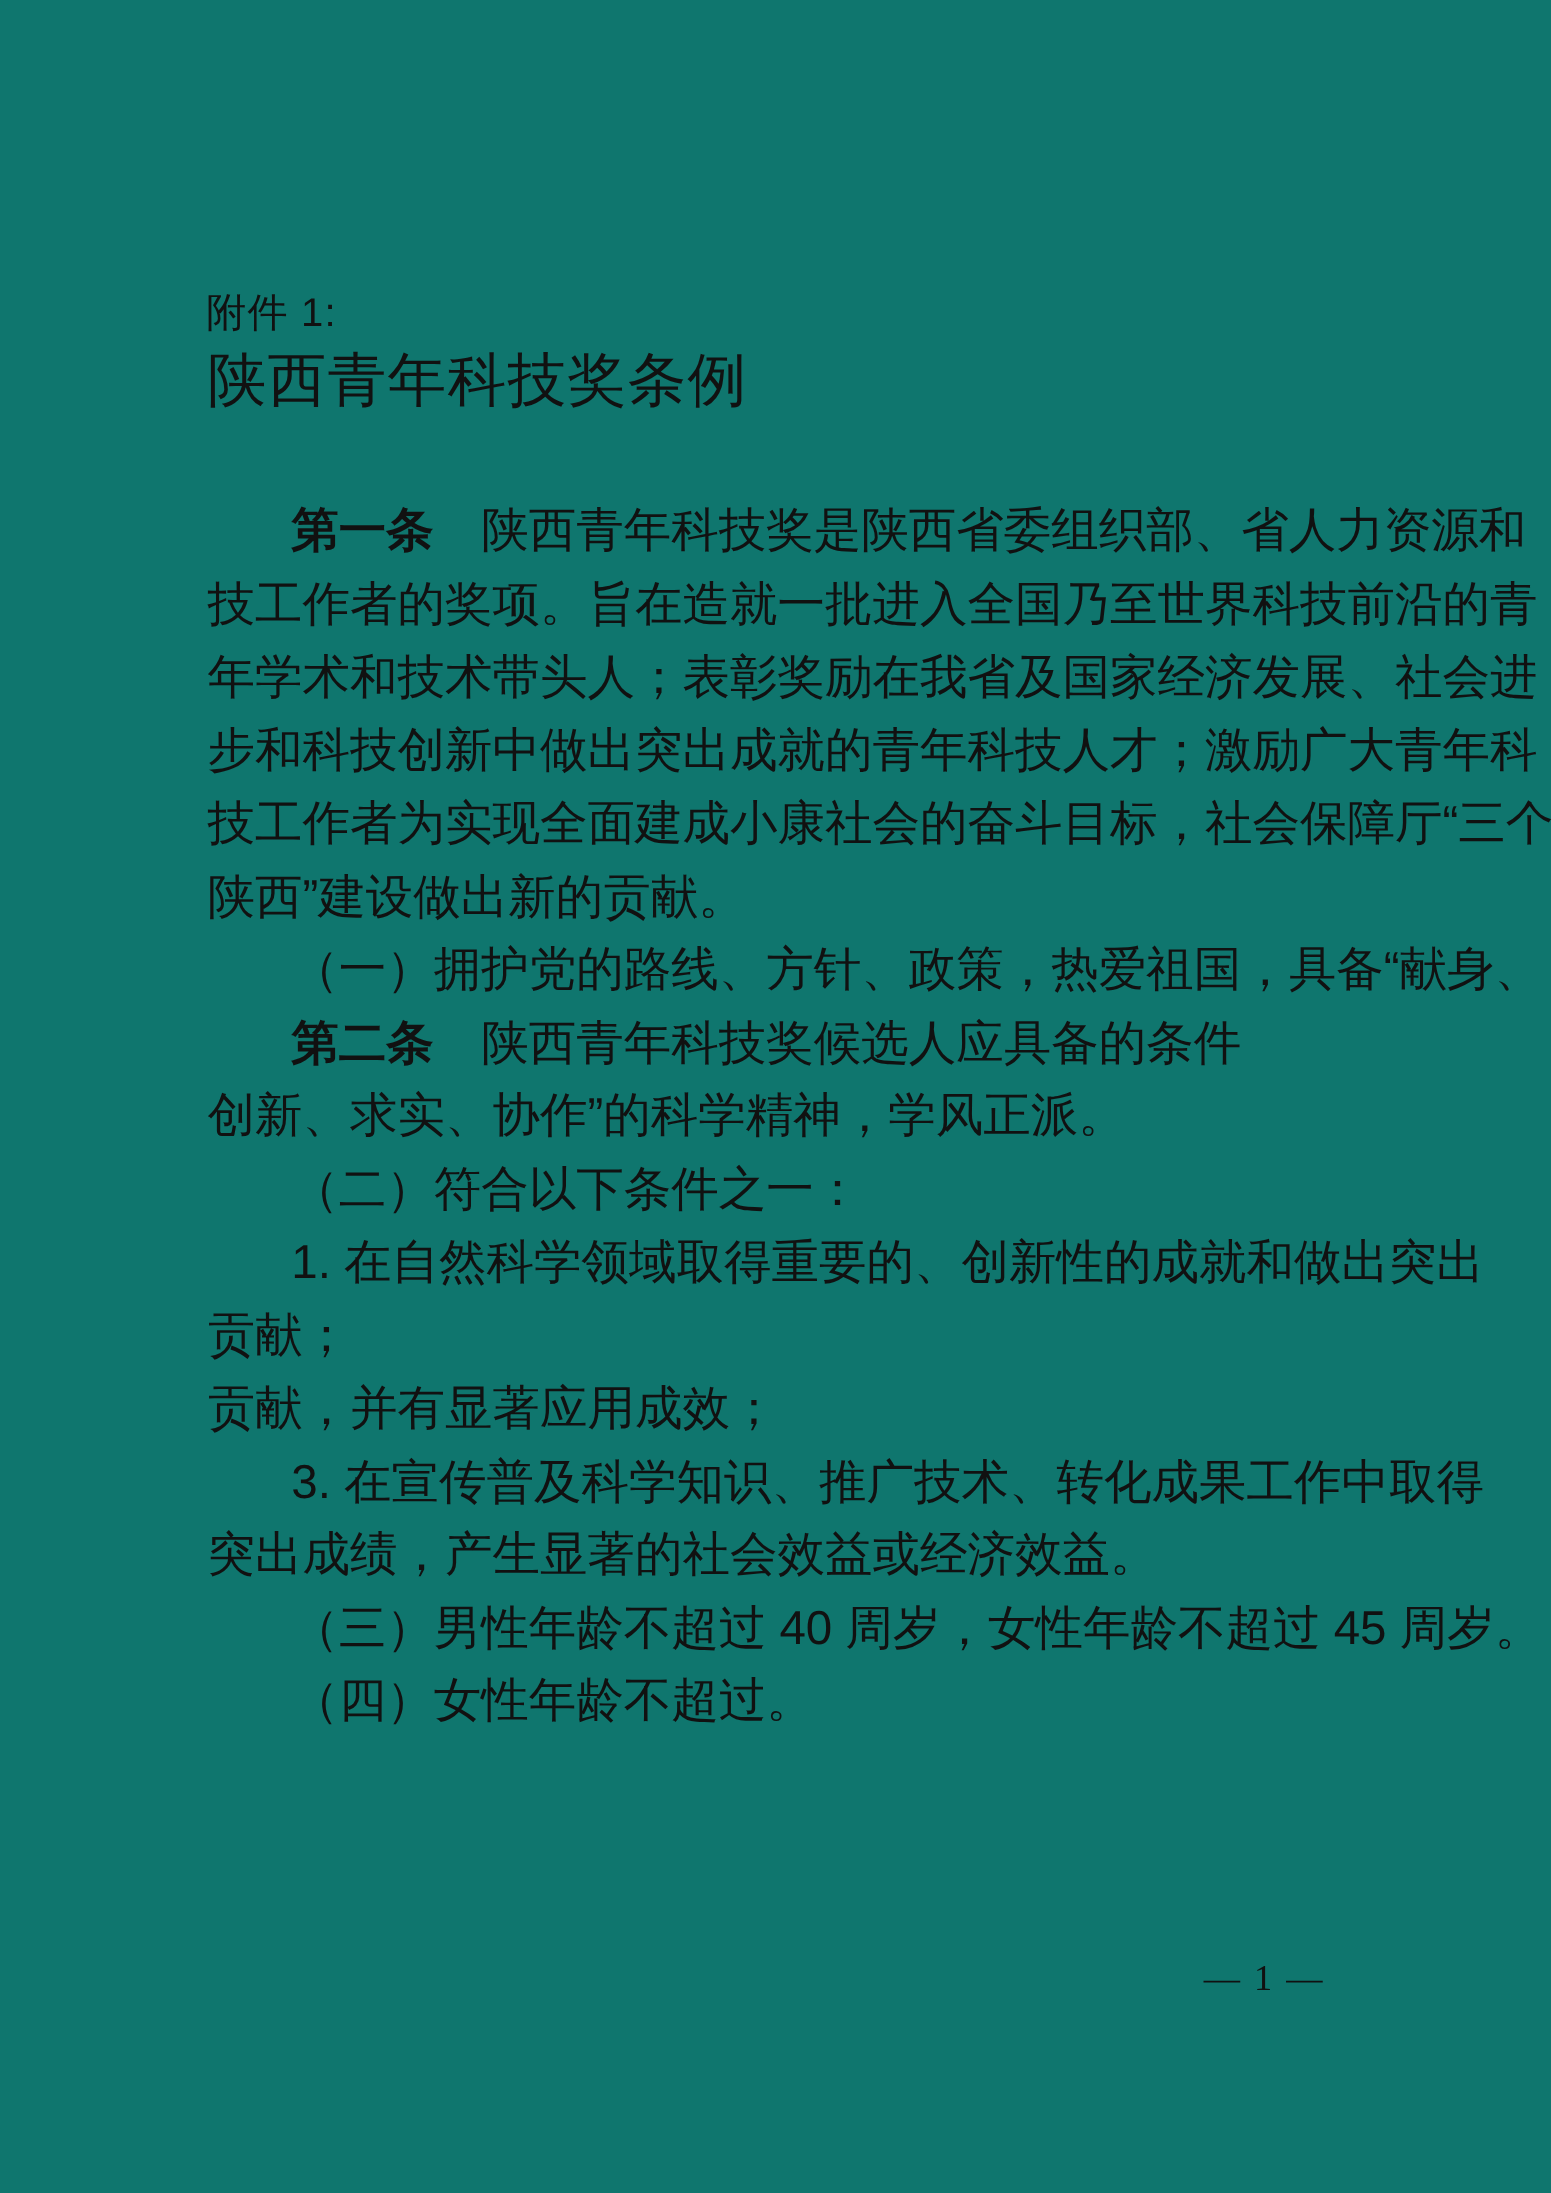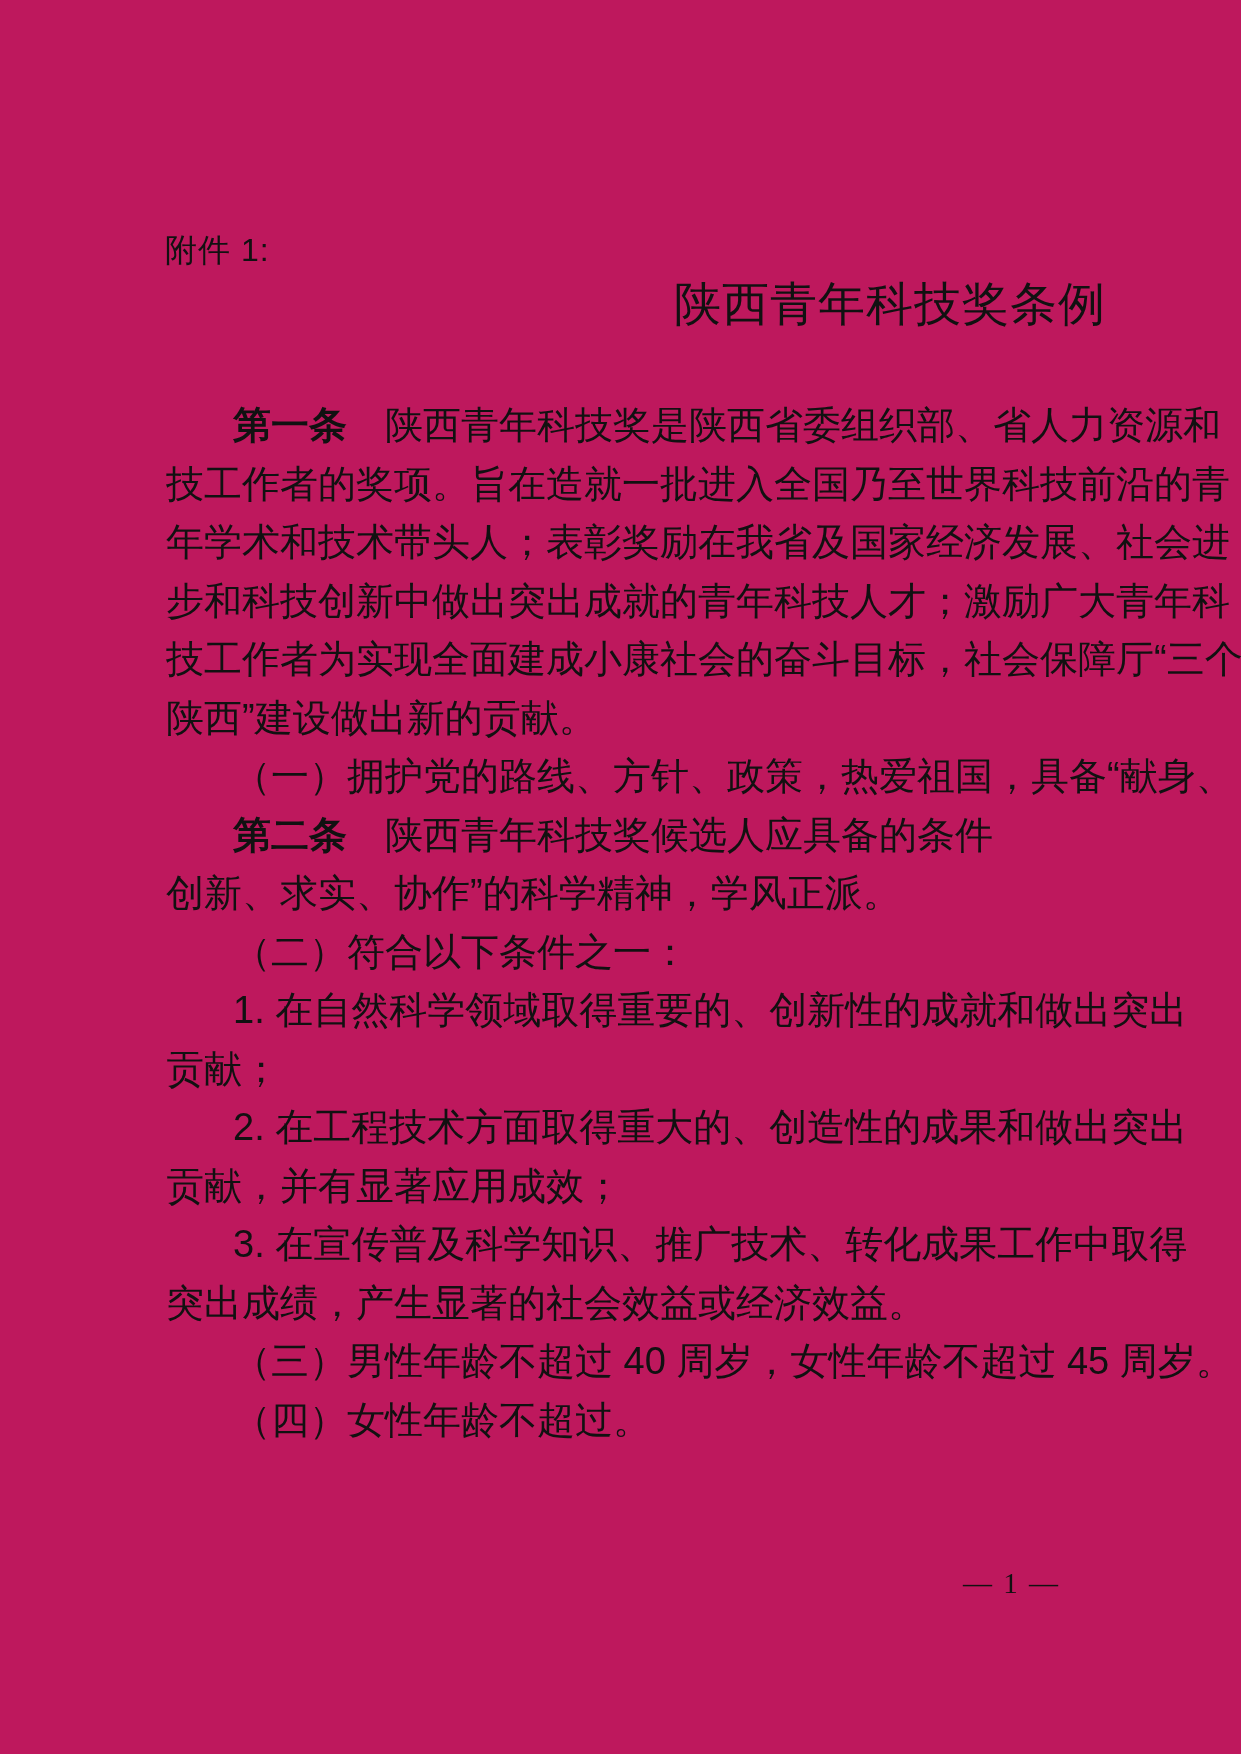--- a/index.html
+++ b/index.html
@@ -4,41 +4,41 @@
 <style>
   html, body {
     margin: 0;
     padding: 0;
     background: #e8e8e8;
   }
   .page {
     position: relative;
     width: 1241px;
     height: 1754px;
-    background: #be185d;
+    background: #0f766e;
     margin: 0 auto;
     overflow: hidden;
     font-family: "Liberation Sans", sans-serif;
     color: #111111;
   }
   .attachment-label {
     position: absolute;
     left: 165px;
     top: 232px;
     font-size: 32px;
     line-height: 36px;
     letter-spacing: 1px;
     white-space: nowrap;
   }
   .doc-title {
     position: absolute;
     left: 166px;
     top: 274px;
     width: 940px;
-    text-align: right;
+    text-align: left;
     font-family: Liberation Sans, sans-serif;
     font-size: 47px;
     font-weight: 400;
     line-height: 60px;
     letter-spacing: 1px;
     white-space: nowrap;
   }
   .body-text {
     position: absolute;
     left: 166px;
@@ -84,21 +84,20 @@
     <div class="line"><span>年学术和技术带头人；表彰奖励在我省及国家经济发展、社会进</span></div>
     <div class="line"><span>步和科技创新中做出突出成就的青年科技人才；激励广大青年科</span></div>
     <div class="line"><span>技工作者为实现全面建成小康社会的奋斗目标，社会保障厅“三个</span></div>
     <div class="line"><span>陕西”建设做出新的贡献。</span></div>
     <div class="line ind"><span>（一）拥护党的路线、方针、政策，热爱祖国，具备“献身、</span></div>
     <div class="line ind"><span class="b">第二条</span><span>　陕西青年科技奖候选人应具备的条件</span></div>
     <div class="line"><span>创新、求实、协作”的科学精神，学风正派。</span></div>
     <div class="line ind"><span>（二）符合以下条件之一：</span></div>
     <div class="line ind"><span>1. 在自然科学领域取得重要的、创新性的成就和做出突出</span></div>
     <div class="line"><span>贡献；</span></div>
-    <div class="line ind"><span>2. 在工程技术方面取得重大的、创造性的成果和做出突出</span></div>
     <div class="line"><span>贡献，并有显著应用成效；</span></div>
     <div class="line ind"><span>3. 在宣传普及科学知识、推广技术、转化成果工作中取得</span></div>
     <div class="line"><span>突出成绩，产生显著的社会效益或经济效益。</span></div>
     <div class="line ind"><span>（三）男性年龄不超过 40 周岁，女性年龄不超过 45 周岁。</span></div>
     <div class="line ind"><span>（四）女性年龄不超过。</span></div>
   </div>
 
   <div class="page-number">— 1 —</div>
 
 </div>

